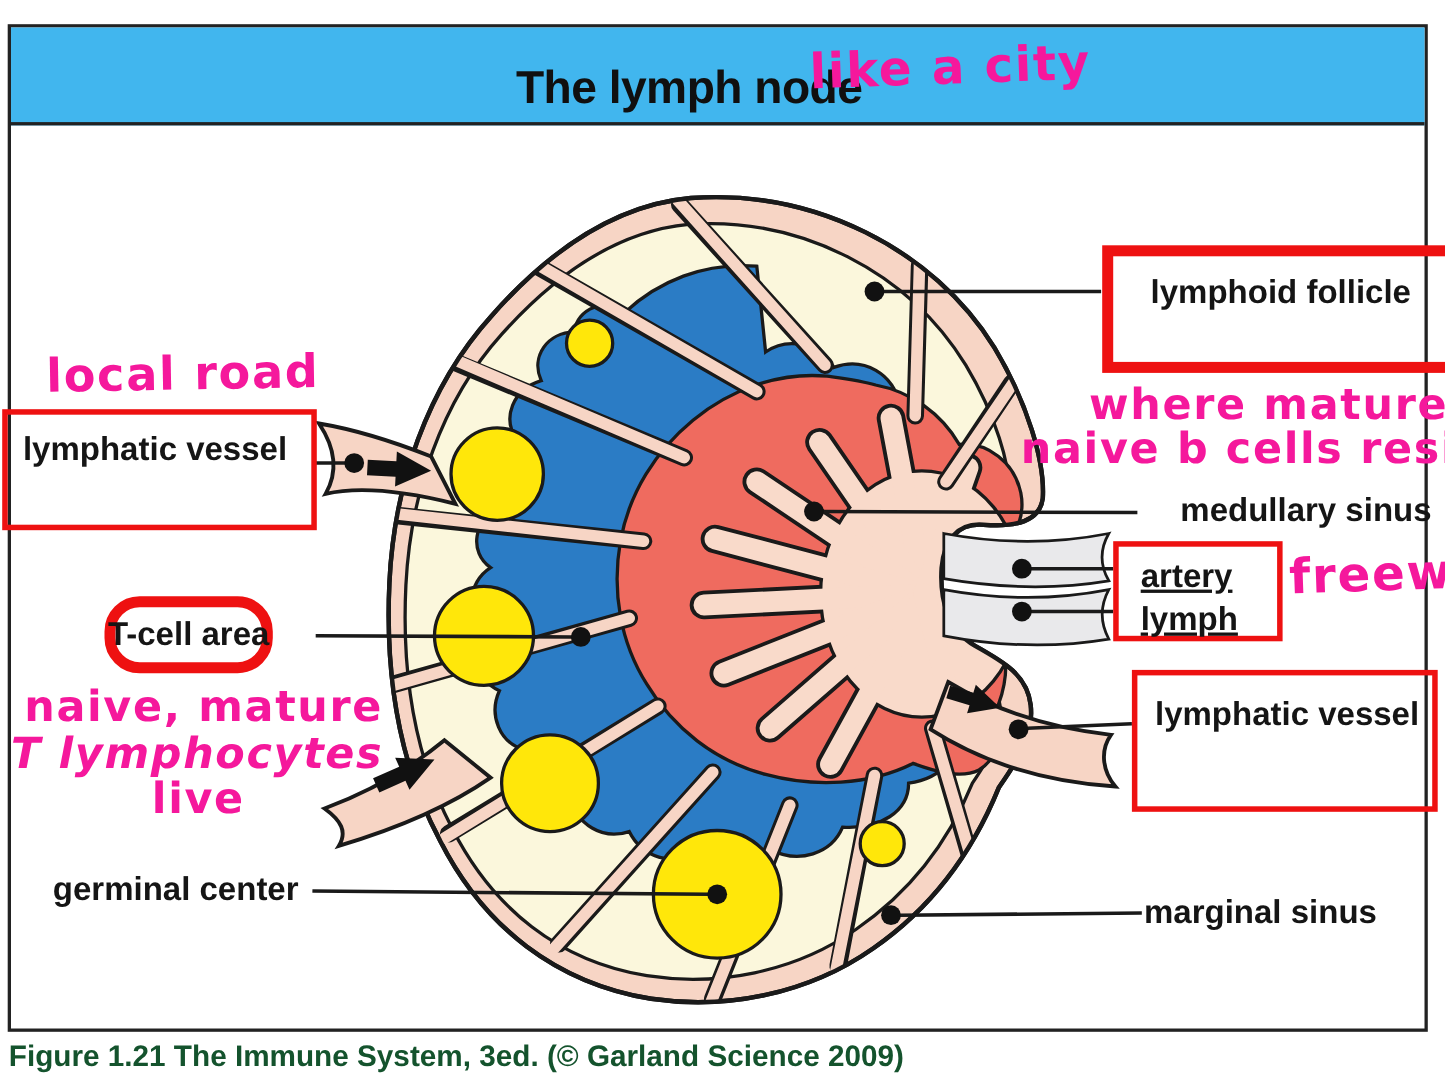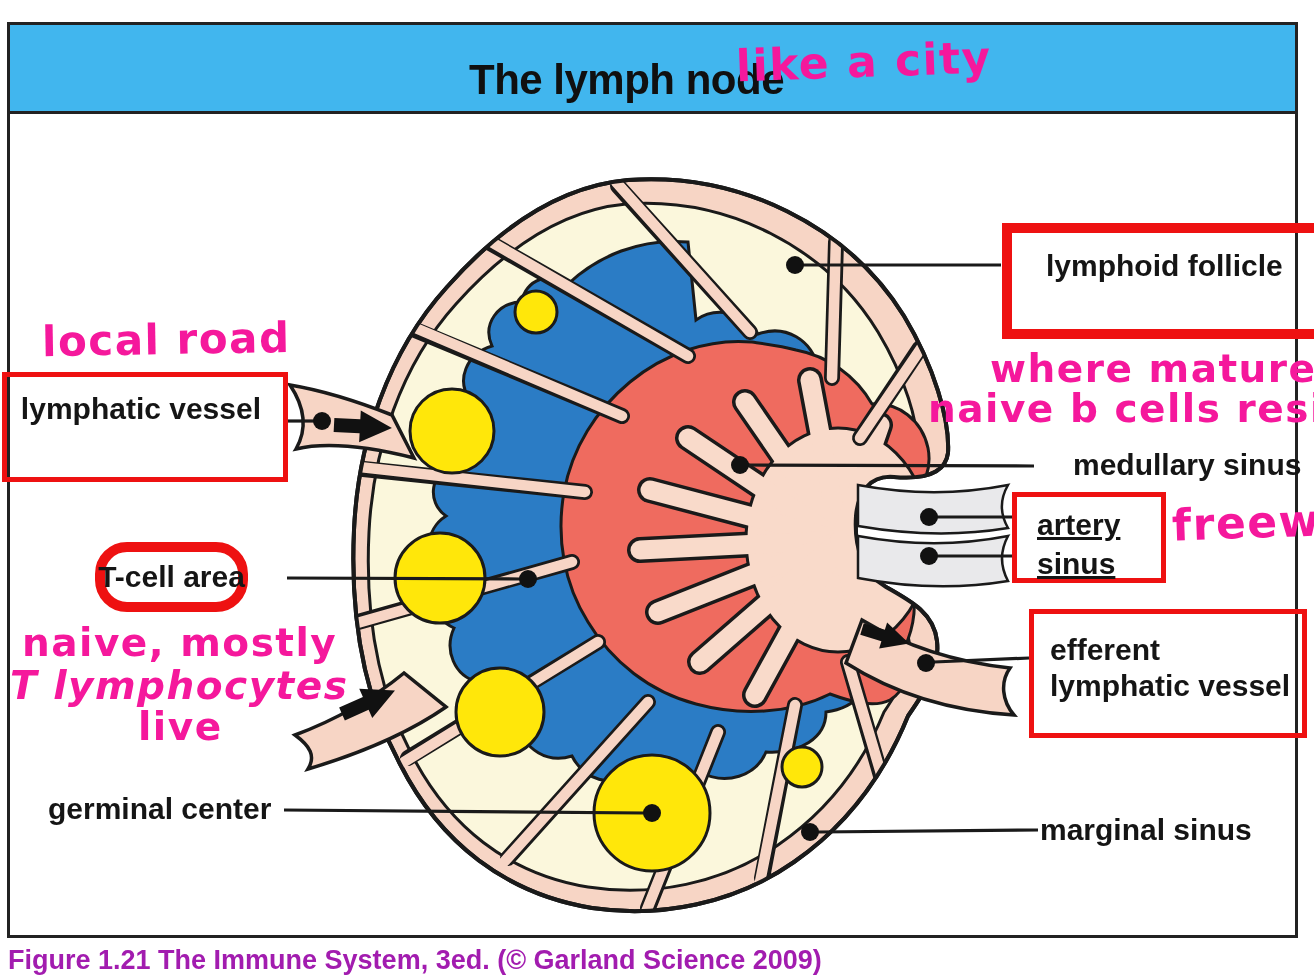--- a/index.html
+++ b/index.html
@@ -17,21 +17,21 @@
     background:#41B6EE;border-bottom:3.5px solid #222;box-sizing:border-box;
   }
   .title-black{
     position:absolute;left:469px;top:44px;font-size:42px;font-weight:800;
     color:#101010;letter-spacing:-0.5px;white-space:nowrap;margin-top:12px;
   }
   .hw{ color:#F5189C;font-weight:700;letter-spacing:1.5px;white-space:nowrap;
        font-family:"DejaVu Sans", sans-serif;}
   .title-pink{ position:absolute;left:736px;top:36px;font-size:44px;transform:rotate(-2deg);}
   .caption{
-    position:absolute;left:8px;top:945px;font-size:27px;font-weight:700;color:#a21caf;
+    position:absolute;left:8px;top:945px;font-size:27px;font-weight:700;color:#14532d;
     white-space:nowrap;
   }
   
   .lbl{position:absolute;color:#151515;font-weight:700;font-size:30px;line-height:36px;white-space:nowrap;}
   .redbox{position:absolute;box-sizing:border-box;border:5px solid #EE1111;background:transparent;}
   .redbox.thick{border-width:10px;}
   #afferent-box{left:2px;top:372px;width:286px;height:110px;}
   #afferent-box .txt{position:absolute;right:22px;top:14px;text-align:right;}
   #tcell-box{left:95px;top:542px;width:153px;height:70px;display:flex;align-items:center;justify-content:center;border-radius:32px;}
   #germinal-label{left:48px;top:791px;}
@@ -240,34 +240,33 @@
   <div class="lbl txt">
     <div>lymphoid follicle</div>
   </div>
 </div>
 
 <div class="lbl" id="medullary-label">medullary sinus</div>
 
 <div class="redbox" id="av-box">
   <div class="lbl txt">
     <div>artery</div>
-    <div>sinus</div>
+    <div>lymph</div>
   </div>
 </div>
 
 <div class="redbox" id="efferent-box">
   <div class="lbl txt">
-    <div>efferent</div>
     <div>lymphatic vessel</div>
   </div>
 </div>
 
 <div class="lbl" id="marginal-label">marginal sinus</div>
 
 <div class="hw ann" id="local-road">local road</div>
 <div class="hw ann" id="where1">where mature,</div>
 <div class="hw ann" id="where2">naive b cells reside</div>
 <div class="hw ann" id="freeway">freeway</div>
-<div class="hw ann" id="naive1">naive, mostly</div>
+<div class="hw ann" id="naive1">naive, mature</div>
 <div class="hw ann" id="naive2">T lymphocytes</div>
 <div class="hw ann" id="naive3">live</div>
 
 <div class="caption">Figure 1.21  The Immune System, 3ed. (© Garland Science 2009)</div>
 
 </body></html>

